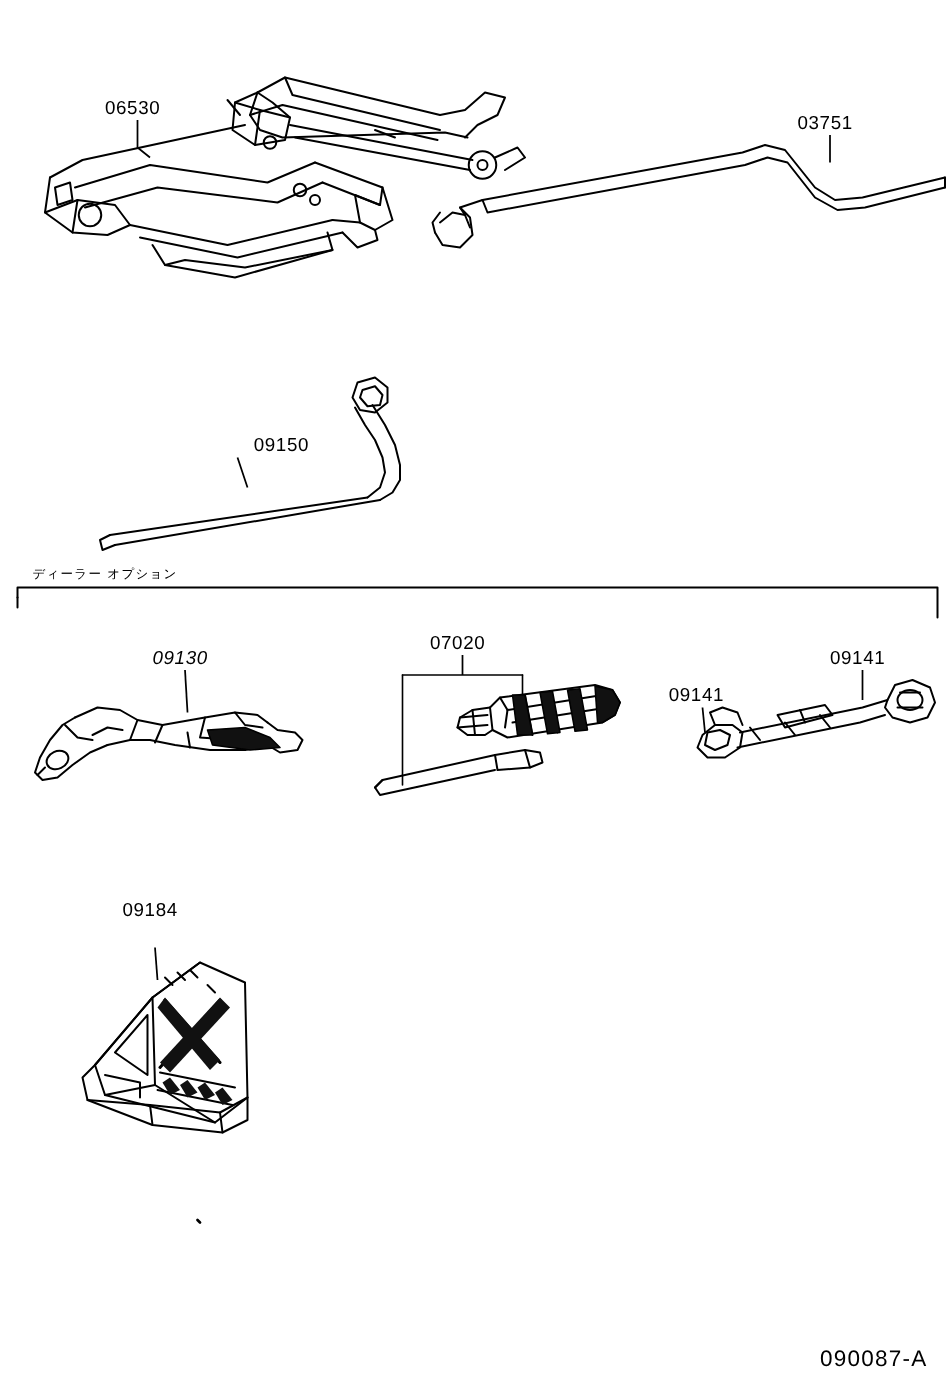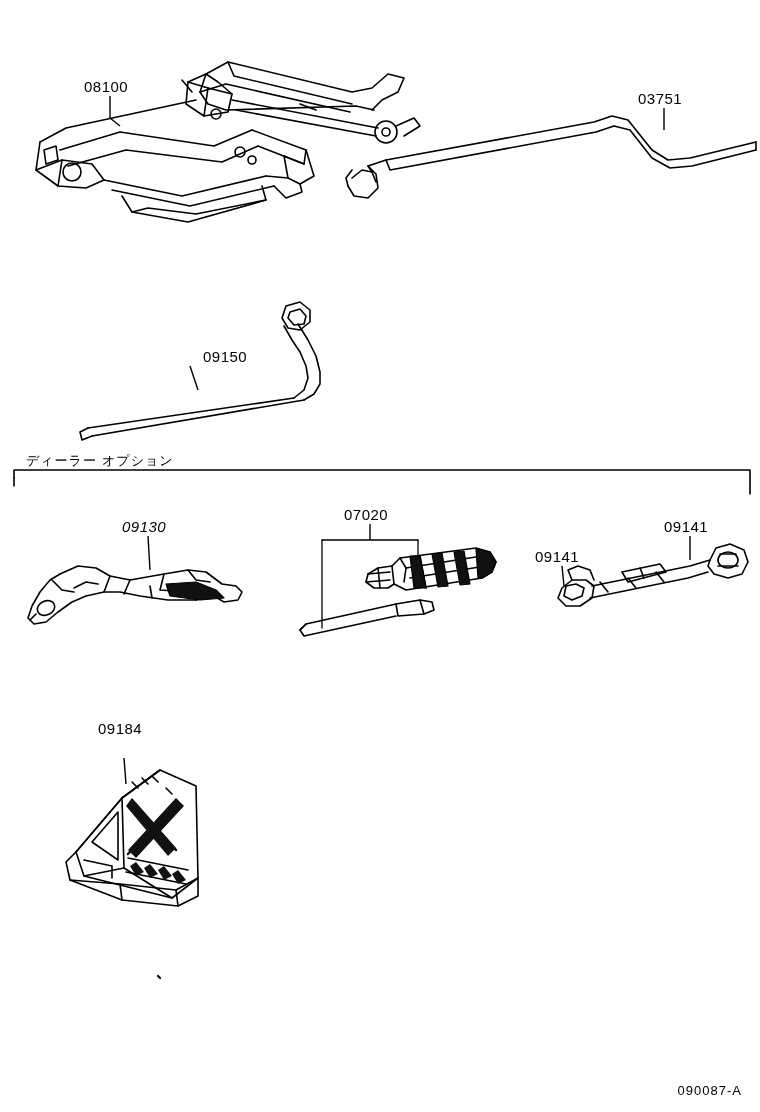--- a/index.html
+++ b/index.html
@@ -25,31 +25,31 @@
     position: absolute;
     font-family: "Liberation Sans", sans-serif;
     font-size: 15px;
     letter-spacing: 0.5px;
     color: #000;
     white-space: nowrap;
   }
   .group-label {
     position: absolute;
     font-family: "DejaVu Sans", sans-serif;
-    font-size: 13px;
+    font-size: 10px;
     letter-spacing: 1px;
     color: #000;
     white-space: nowrap;
   }
   .footer-code {
     position: absolute;
     right: 18px;
     bottom: 14px;
     font-family: "Liberation Sans", sans-serif;
-    font-size: 13px;
+    font-size: 18px;
     letter-spacing: 1px;
     color: #000;
   }
 </style>
 </head>
 <body>
 
 <svg id="diagram" viewBox="0 0 760 1112" xmlns="http://www.w3.org/2000/svg">
 
   <g fill="none" stroke="#000" stroke-width="1.6" stroke-linejoin="round" stroke-linecap="round">
@@ -236,21 +236,21 @@
     <path d="M664 108 L664 130"></path>
     <path d="M190 366 L198 390"></path>
     <path d="M148 536 L150 570"></path>
     <path d="M370 524 L370 540"></path>
     <path d="M690 536 L690 560"></path>
     <path d="M562 566 L564 586"></path>
     <path d="M124 758 L126 784"></path>
   </g>
 </svg>
 
-<div class="part-label" style="left:84px; top:78px;">08100</div>
+<div class="part-label" style="left:84px; top:78px;">06530</div>
 <div class="part-label" style="left:638px; top:90px;">03751</div>
 <div class="part-label" style="left:163px; top:348px;margin-left:40px;">09150</div>
 <div class="part-label" style="left:122px; top:518px;font-style:italic;">09130</div>
 <div class="part-label" style="left:344px; top:506px;">07020</div>
 <div class="part-label" style="left:664px; top:518px;">09141</div>
 <div class="part-label" style="left:535px; top:548px;">09141</div>
 <div class="part-label" style="left:98px; top:720px;text-align:right;">09184</div>
 
 <div class="group-label" style="left:26px; top:452px;">ディーラー オプション</div>
 

